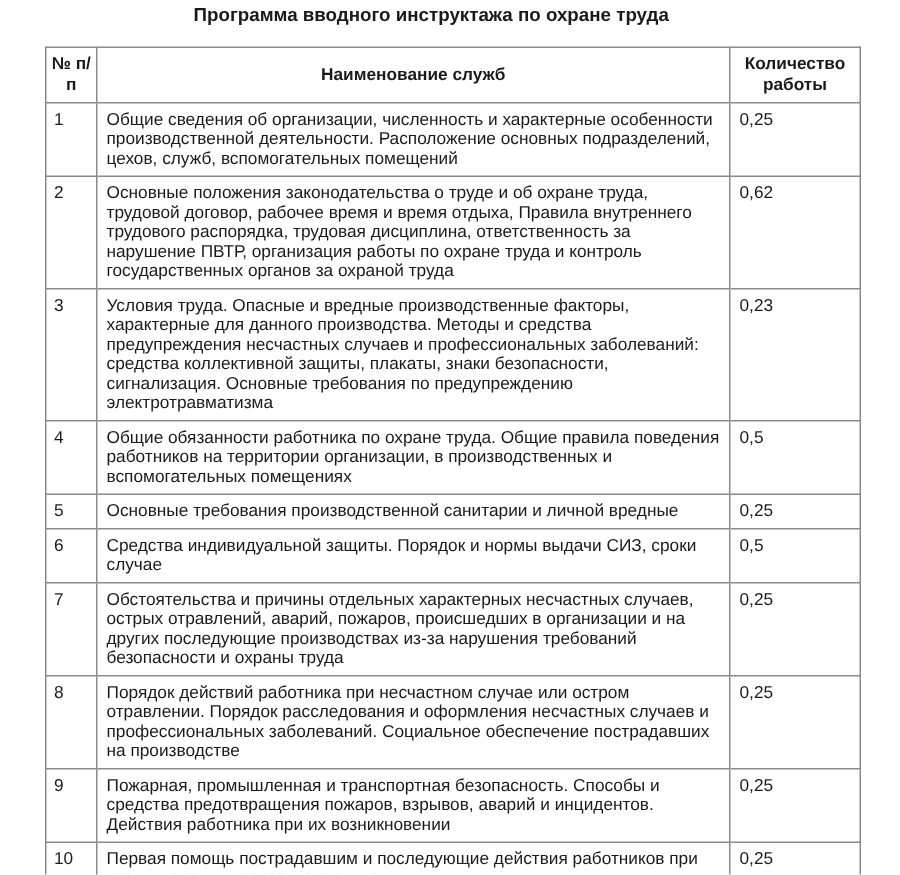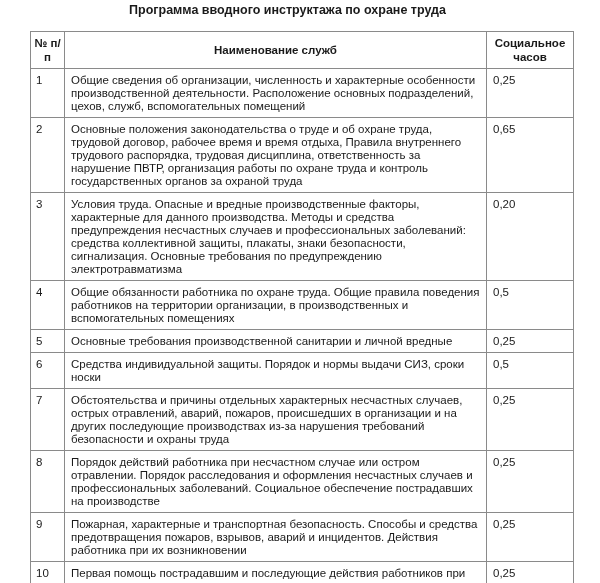--- a/index.html
+++ b/index.html
@@ -22,67 +22,67 @@
 <table>
   <colgroup>
       <col class="c1">
       <col class="c2">
       <col class="c3">
     </colgroup>
   <thead>
     <tr>
       <th>№ п/п</th>
       <th>Наименование служб</th>
-      <th>Социальное часов</th>
+      <th>Количество работы</th>
     </tr>
   </thead>
   <tbody>
     <tr>
         <td class="num">1</td>
         <td>Общие сведения об организации, численность и характерные особенности производственной деятельности. Расположение основных подразделений, цехов, служб, вспомогательных помещений</td>
         <td>0,25</td>
       </tr>
     <tr>
         <td class="num">2</td>
         <td>Основные положения законодательства о труде и об охране труда, трудовой договор, рабочее время и время отдыха, Правила внутреннего трудового распорядка, трудовая дисциплина, ответственность за нарушение ПВТР, организация работы по охране труда и контроль государственных органов за охраной труда</td>
-        <td>0,65</td>
+        <td>0,62</td>
       </tr>
     <tr>
         <td class="num">3</td>
         <td>Условия труда. Опасные и вредные производственные факторы, характерные для данного производства. Методы и средства предупреждения несчастных случаев и профессиональных заболеваний: средства коллективной защиты, плакаты, знаки безопасности, сигнализация. Основные требования по предупреждению электротравматизма</td>
-        <td>0,20</td>
+        <td>0,23</td>
       </tr>
     <tr>
         <td class="num">4</td>
         <td>Общие обязанности работника по охране труда. Общие правила поведения работников на территории организации, в производственных и вспомогательных помещениях</td>
         <td>0,5</td>
       </tr>
     <tr>
         <td class="num">5</td>
         <td>Основные требования производственной санитарии и личной вредные</td>
         <td>0,25</td>
       </tr>
     <tr>
         <td class="num">6</td>
-        <td>Средства индивидуальной защиты. Порядок и нормы выдачи СИЗ, сроки носки</td>
+        <td>Средства индивидуальной защиты. Порядок и нормы выдачи СИЗ, сроки случае</td>
         <td>0,5</td>
       </tr>
     <tr>
         <td class="num">7</td>
         <td>Обстоятельства и причины отдельных характерных несчастных случаев, острых отравлений, аварий, пожаров, происшедших в организации и на других последующие производствах из-за нарушения требований безопасности и охраны труда</td>
         <td>0,25</td>
       </tr>
     <tr>
         <td class="num">8</td>
         <td>Порядок действий работника при несчастном случае или остром отравлении. Порядок расследования и оформления несчастных случаев и профессиональных заболеваний. Социальное обеспечение пострадавших на производстве</td>
         <td>0,25</td>
       </tr>
     <tr>
         <td class="num">9</td>
-        <td>Пожарная, характерные и транспортная безопасность. Способы и средства предотвращения пожаров, взрывов, аварий и инцидентов. Действия работника при их возникновении</td>
+        <td>Пожарная, промышленная и транспортная безопасность. Способы и средства предотвращения пожаров, взрывов, аварий и инцидентов. Действия работника при их возникновении</td>
         <td>0,25</td>
       </tr>
     <tr>
         <td class="num">10</td>
         <td>Первая помощь пострадавшим и последующие действия работников при возникновении несчастного случая</td>
         <td>0,25</td>
       </tr>
 
   </tbody>
 </table>

